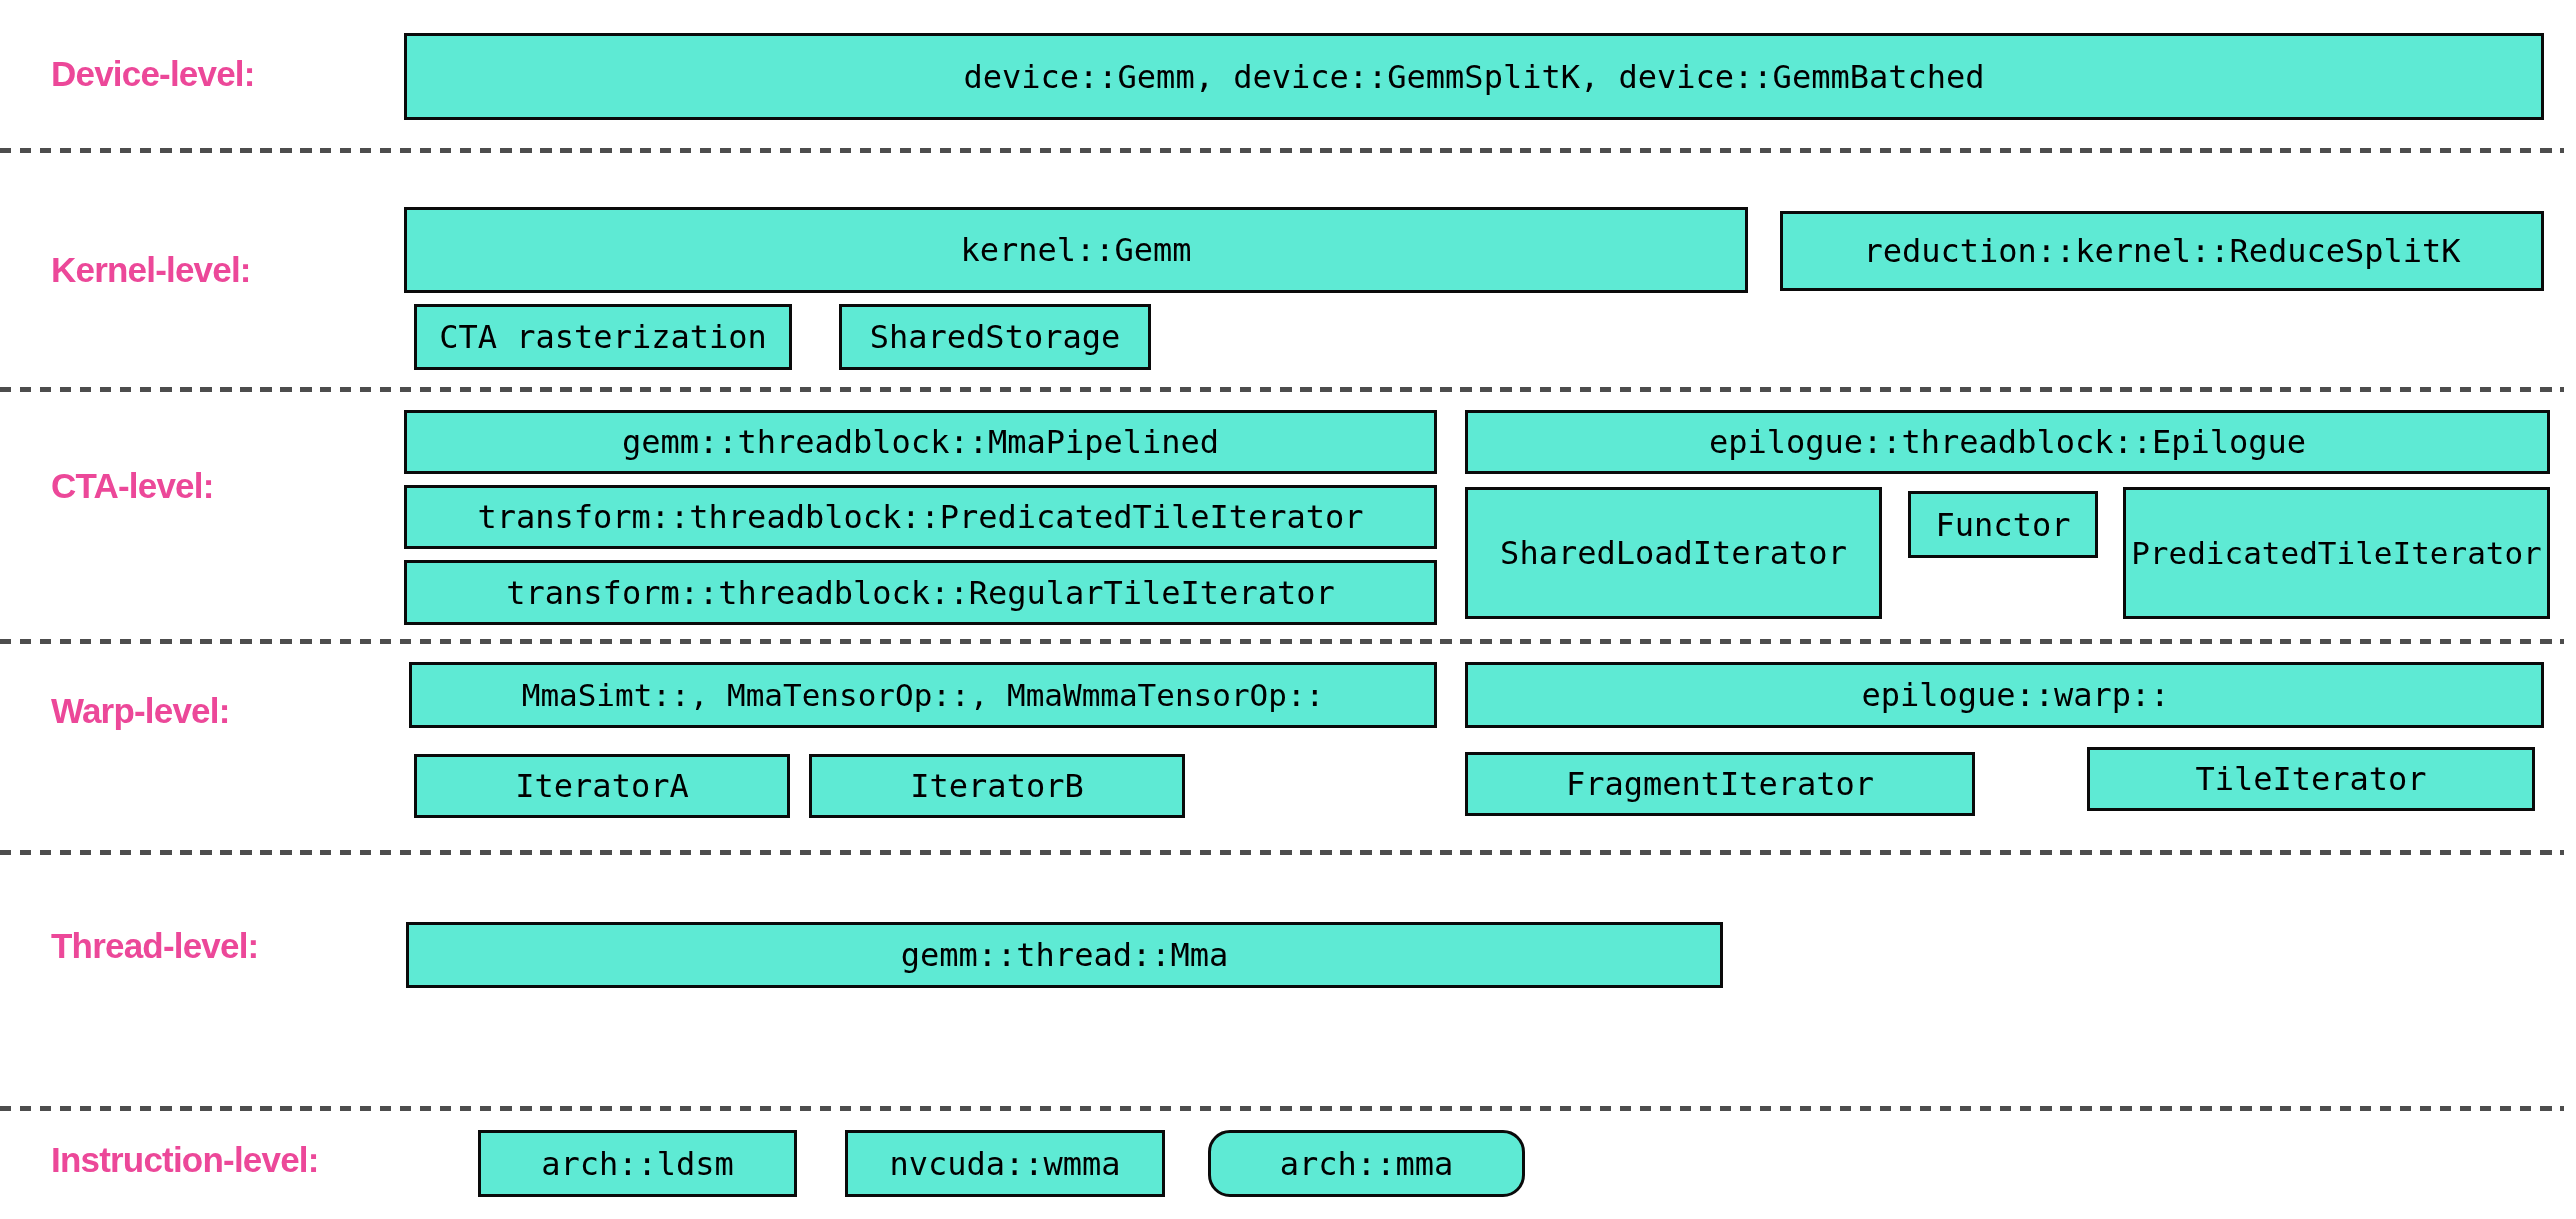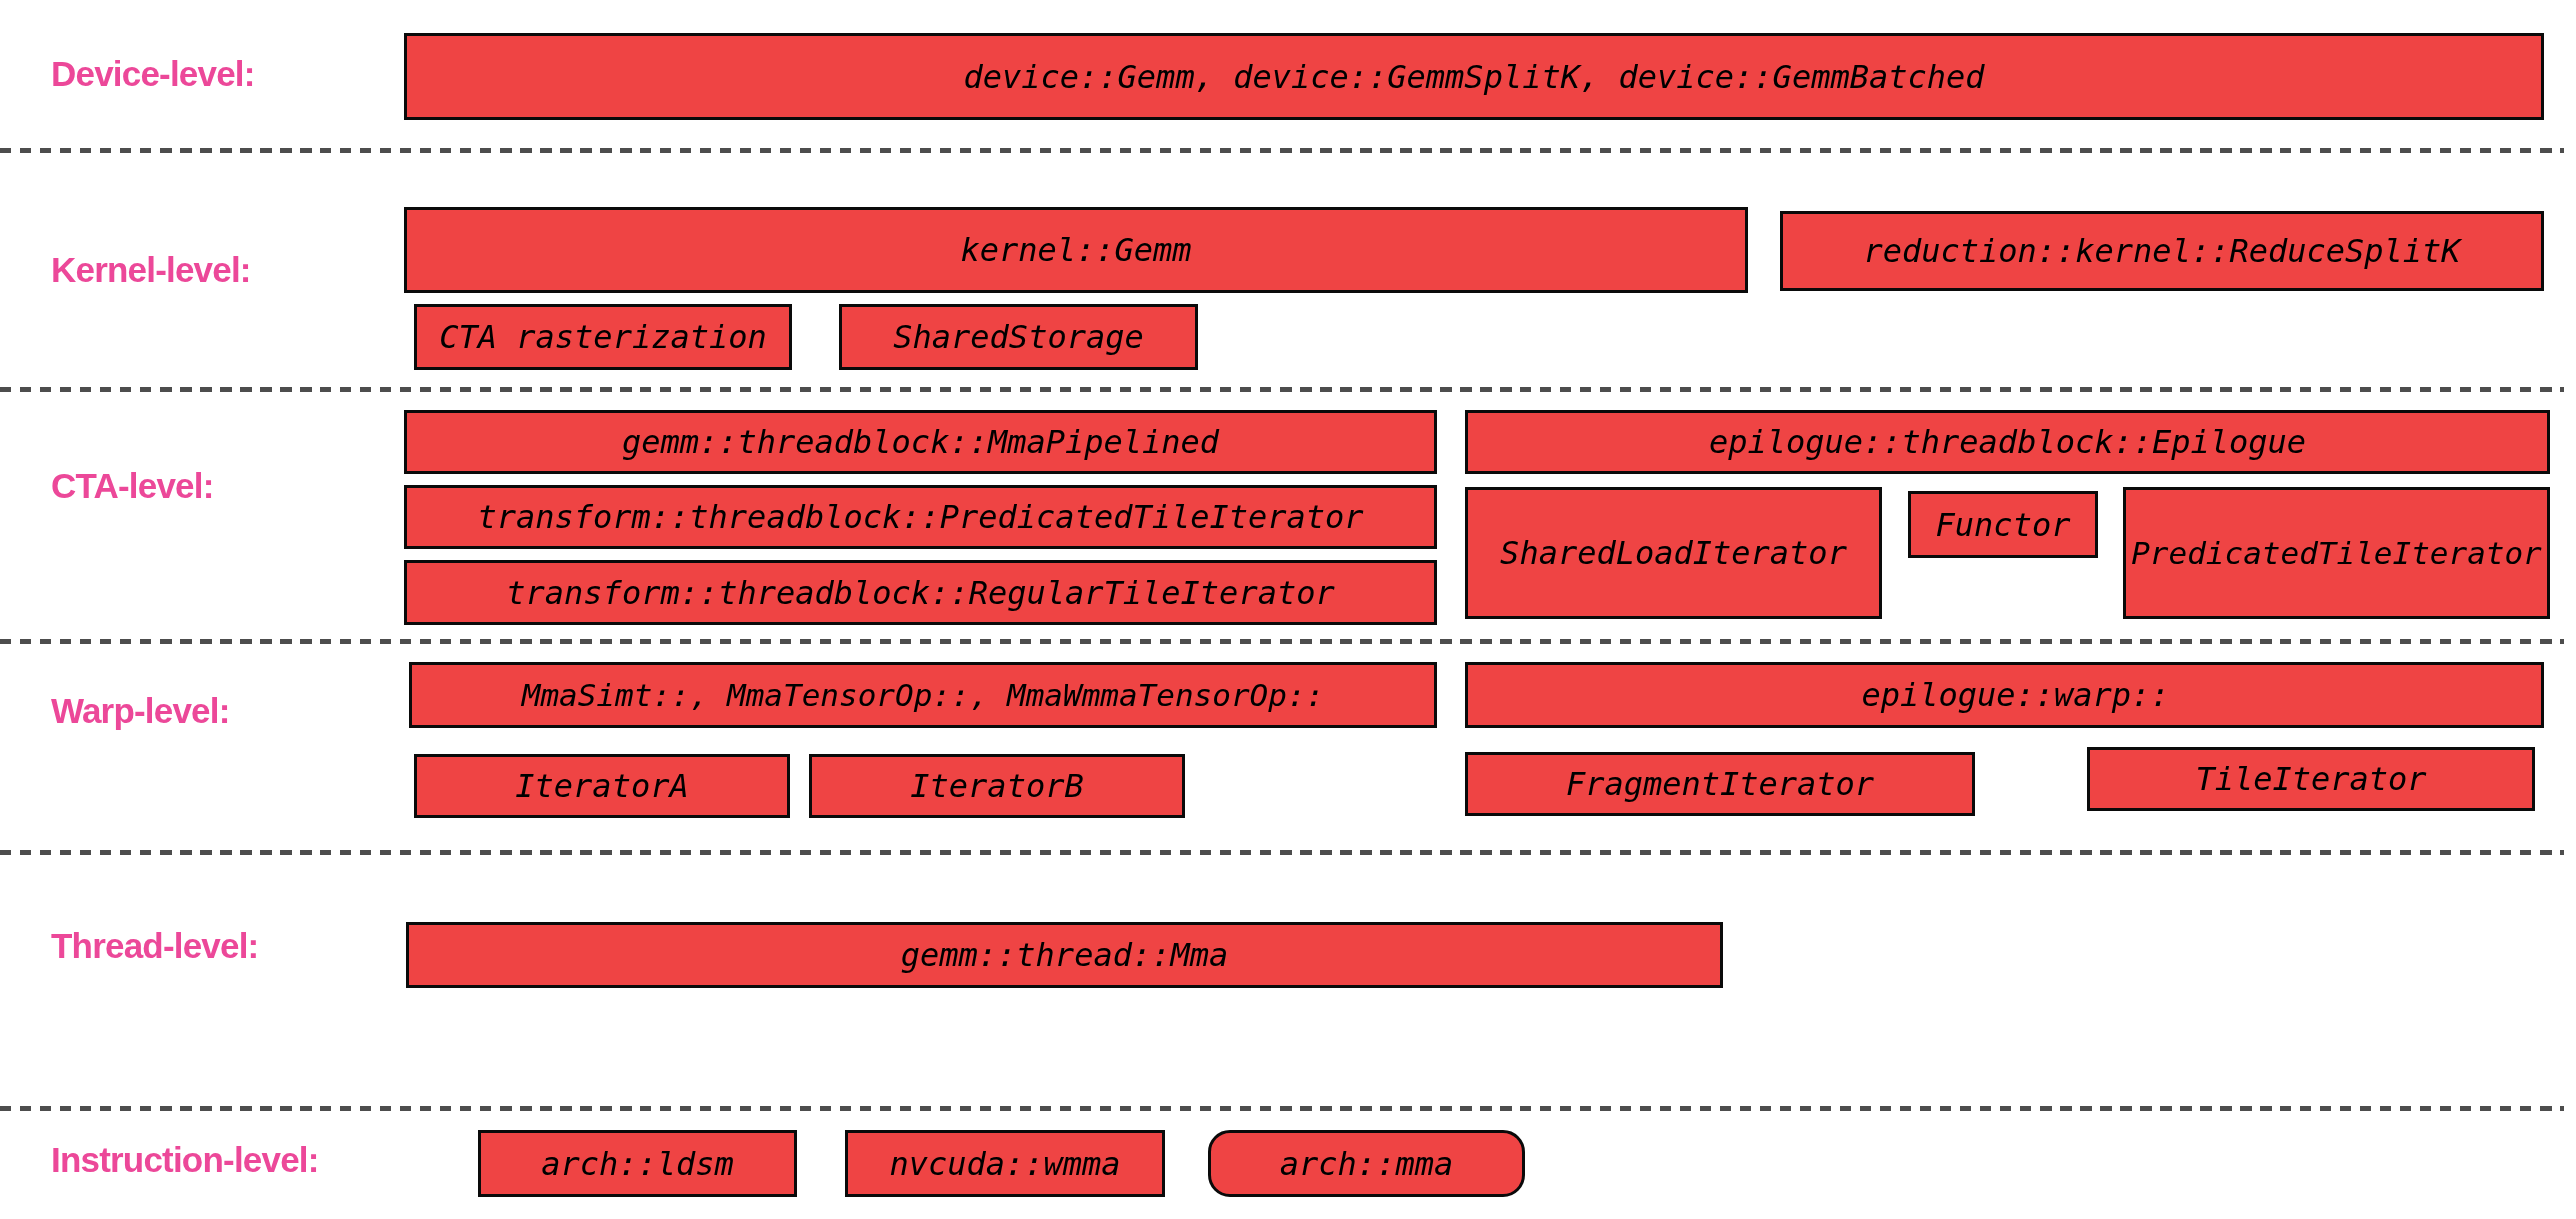--- a/index.html
+++ b/index.html
@@ -20,29 +20,28 @@
     font-size: 35px;
     line-height: 43px;
     color: #ec4899;
     letter-spacing: -0.8px;
     white-space: nowrap;
   }
   .box {
     position: absolute;
     box-sizing: border-box;
     border: 3.8px solid #0a0a0a;
-    background: #ef4444;
+    background: #5eead4;
     display: flex;
     align-items: center;
     justify-content: center;
     font-size: 32px;
     line-height: 1;
     white-space: nowrap;
     color: #000;
-    font-style: italic;
   }
   .divider {
     position: absolute;
     left: 0;
     width: 2564px;
     height: 5.4px;
     background: repeating-linear-gradient(90deg, #4d4d4d 0 11.5px, transparent 11.5px 20px);
   }
 </style>
 </head>
@@ -52,21 +51,21 @@
 
   <div class="level-label" style="top:52px;">Device-level:</div>
   <div class="box" style="left:404px; top:33px; width:2140px; height:87px;">device::Gemm, device::GemmSplitK, device::GemmBatched</div>
 
   <div class="divider" style="top:148px;"></div>
 
   <div class="level-label" style="top:248px;">Kernel-level:</div>
   <div class="box" style="left:404px; top:207px; width:1344px; height:86px;">kernel::Gemm</div>
   <div class="box" style="left:1780px; top:211px; width:764px; height:80px;">reduction::kernel::ReduceSplitK</div>
   <div class="box" style="left:414px; top:304px; width:378px; height:66px;">CTA rasterization</div>
-  <div class="box" style="left:839px; top:304px; width:359px; height:66px;">SharedStorage</div>
+  <div class="box" style="left:839px; top:304px; width:312px; height:66px;">SharedStorage</div>
 
   <div class="divider" style="top:387px;"></div>
 
   <div class="level-label" style="top:464px;">CTA-level:</div>
   <div class="box" style="left:404px; top:410px; width:1033px; height:64px;">gemm::threadblock::MmaPipelined</div>
   <div class="box" style="left:1465px; top:410px; width:1085px; height:64px;">epilogue::threadblock::Epilogue</div>
   <div class="box" style="left:404px; top:485px; width:1033px; height:64px;">transform::threadblock::PredicatedTileIterator</div>
   <div class="box" style="left:1465px; top:487px; width:417px; height:132px;">SharedLoadIterator</div>
   <div class="box" style="left:1908px; top:491px; width:190px; height:67px;">Functor</div>
   <div class="box" style="left:2123px; top:487px; width:427px; height:132px; font-size:31px;">PredicatedTileIterator</div>

